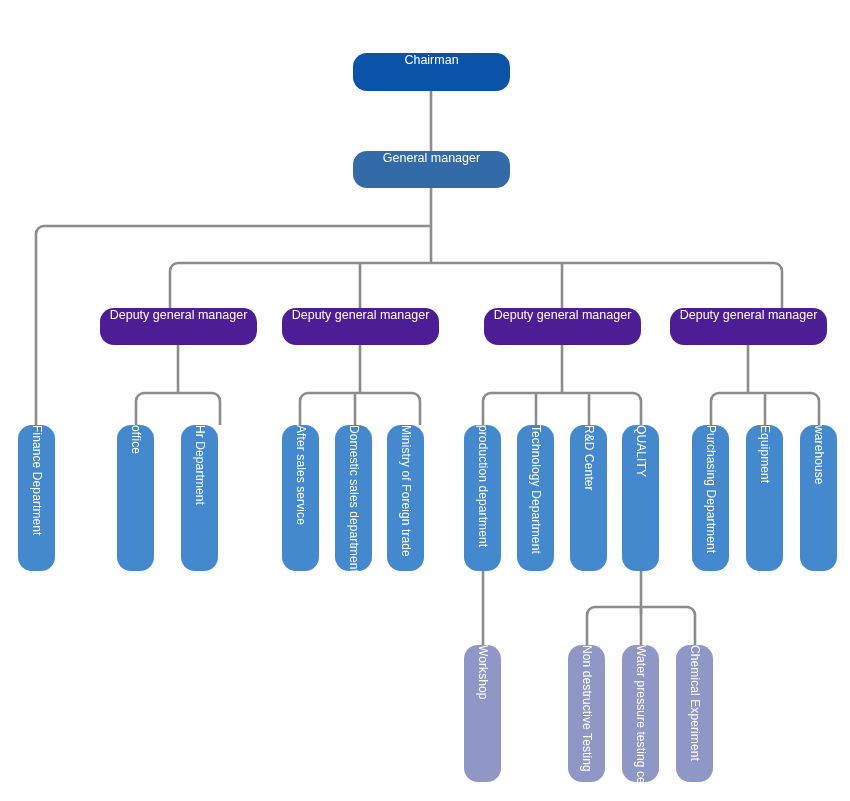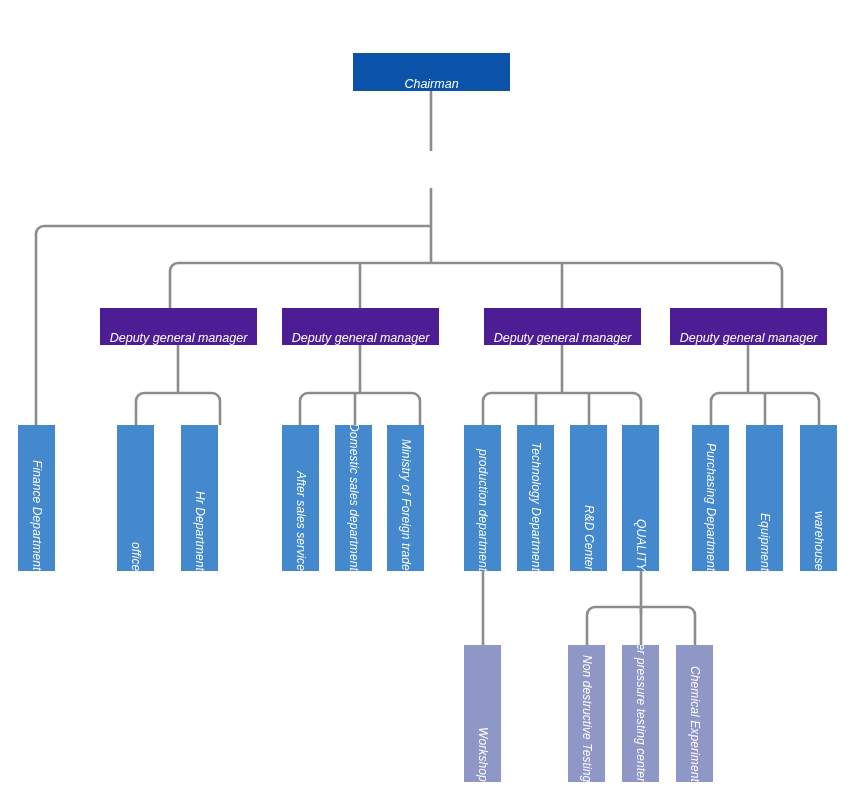--- a/index.html
+++ b/index.html
@@ -23,29 +23,28 @@
   #connector-layer {
     position: absolute;
     left: 0; top: 0;
     width: 850px;
     height: 801px;
     pointer-events: none;
   }
   .node {
     position: absolute;
     box-sizing: border-box;
-    border-radius: 0;
+    border-radius: 14px;
     display: flex;
-    align-items: flex-end;
+    align-items: flex-start;
     justify-content: center;
     color: #ffffff;
     text-align: center;
     line-height: 1.15;
     overflow: hidden;
-    font-style: italic;
   }
   .node.horiz {
     font-size: 12.5px;
   }
   .node.vert {
     font-size: 12px;
   }
   .node.vert .label {
     writing-mode: vertical-rl;
     text-orientation: mixed;
@@ -116,20 +115,23 @@
       <path d="M641,607 L641,645"></path>
       <path d="M687,607 A8,8 0 0 1 695,615 L695,645"></path>
 
     </g>
   </svg>
 
   <div class="node horiz lvl-chairman" style="left:353px; top:53px; width:157px; height:38px;">
     <span class="label">Chairman</span>
   </div>
 
+  <div class="node horiz lvl-gm" style="left:353px; top:151px; width:157px; height:37px;">
+    <span class="label">General manager</span>
+  </div>
 
   <div class="node horiz lvl-deputy" style="left:100px; top:308px; width:157px; height:37px;">
     <span class="label">Deputy general manager</span>
   </div>
   <div class="node horiz lvl-deputy" style="left:282px; top:308px; width:157px; height:37px;">
     <span class="label">Deputy general manager</span>
   </div>
   <div class="node horiz lvl-deputy" style="left:484px; top:308px; width:157px; height:37px;">
     <span class="label">Deputy general manager</span>
   </div>

